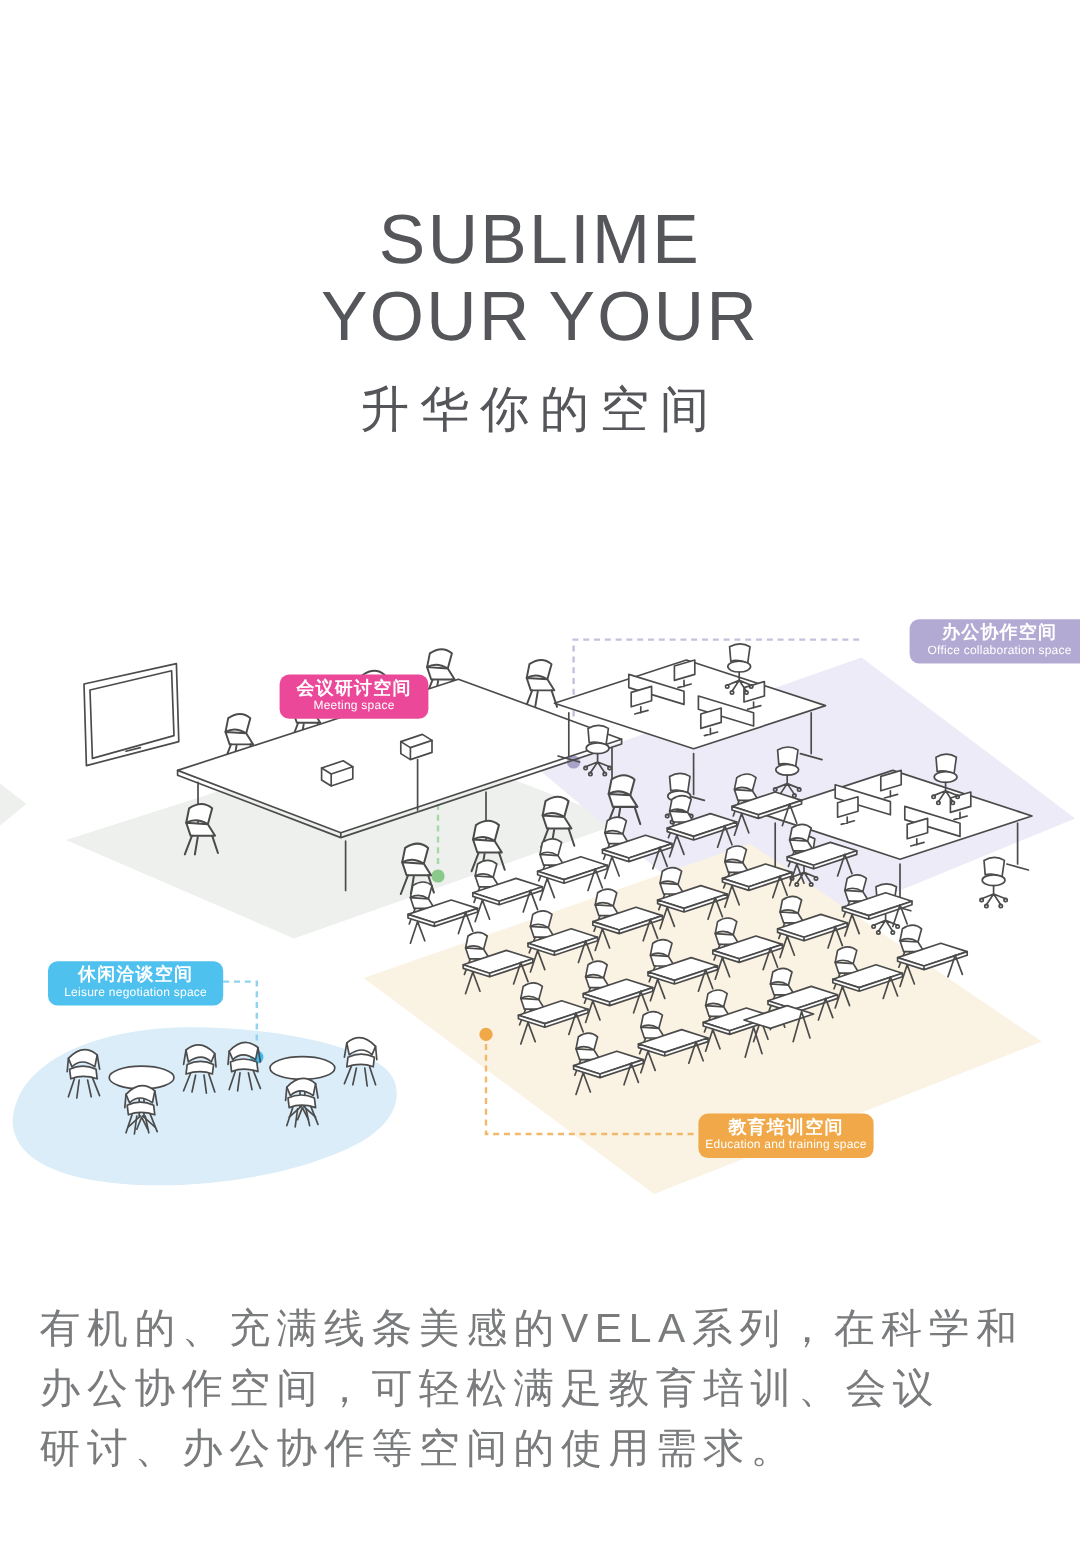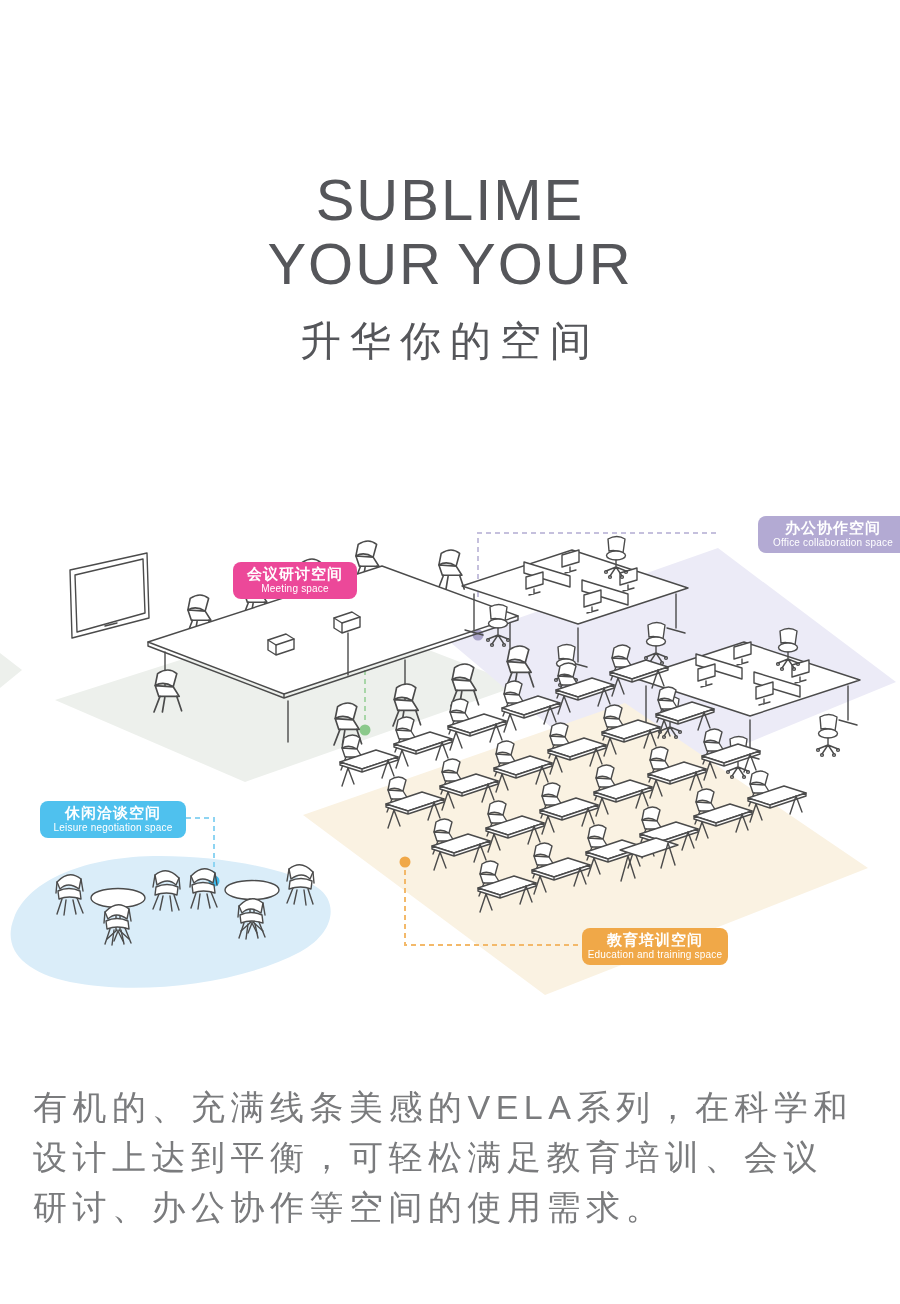--- a/index.html
+++ b/index.html
@@ -196,17 +196,17 @@
       <span class="en">Leisure negotiation space</span>
     </div>
     <div class="zone-label lbl-education" style="background: rgb(240, 168, 72);">
       <span class="zh">教育培训空间</span>
       <span class="en">Education and training space</span>
     </div>
   </div>
 
   <div class="desc">
     <div>有机的、充满线条美感的VELA系列，在科学和</div>
-    <div>设计上达到平衡，可轻松满足教育培训、会议</div>
+    <div>办公协作空间，可轻松满足教育培训、会议</div>
     <div>研讨、办公协作等空间的使用需求。</div>
   </div>
 
 </div>
 
 </body></html>

